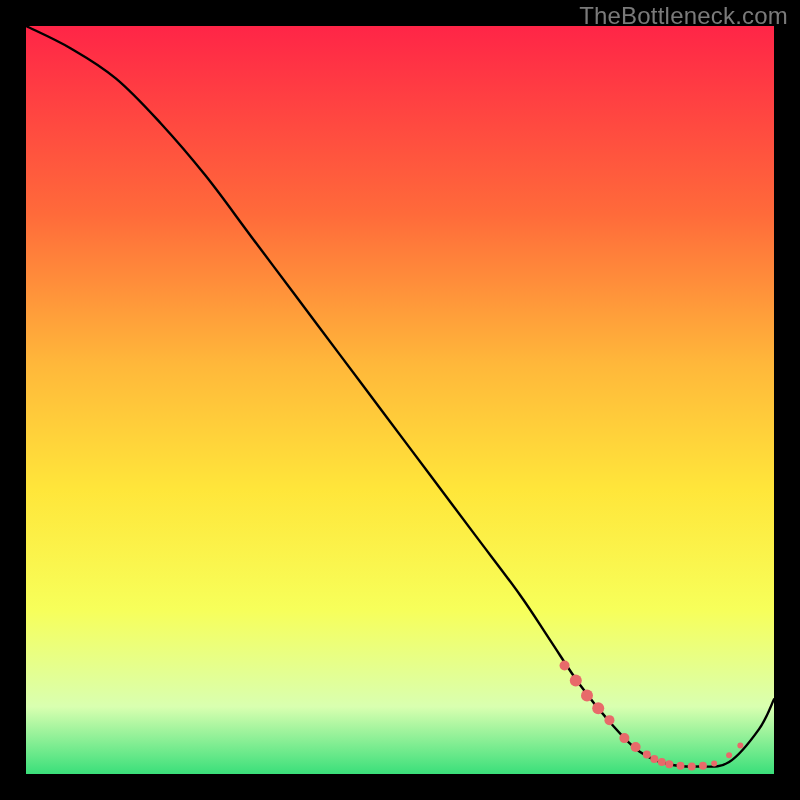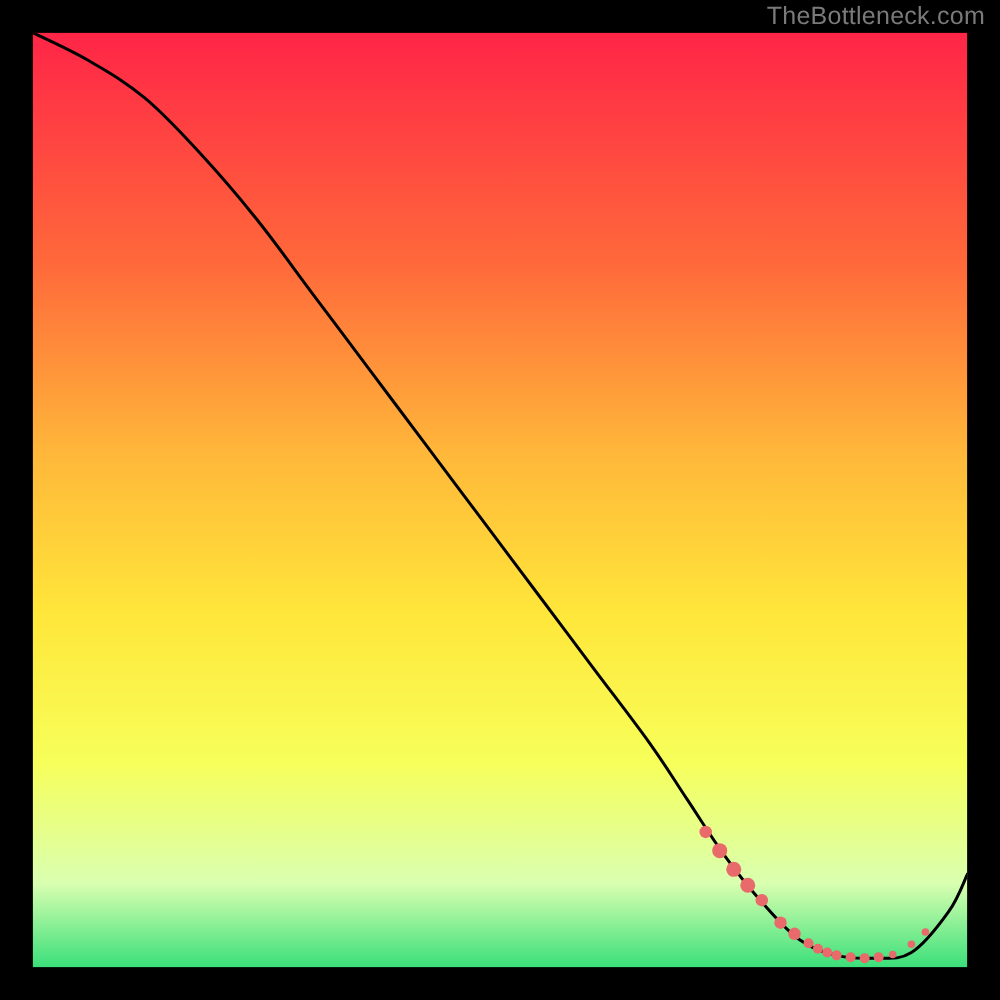--- a/index.html
+++ b/index.html
@@ -14,21 +14,21 @@
     position: relative;
     width: 800px;
     height: 800px;
     background: #000;
   }
   .watermark {
     position: absolute;
     top: 2px;
     right: 12px;
     color: #7a7a7a;
-    font-size: 20px;
+    font-size: 24px;
     font-weight: 400;
     letter-spacing: 0.2px;
     z-index: 20;
   }
   .plot {
     position: absolute;
     left: 26px;
     top: 26px;
     width: 748px;
     height: 748px;

